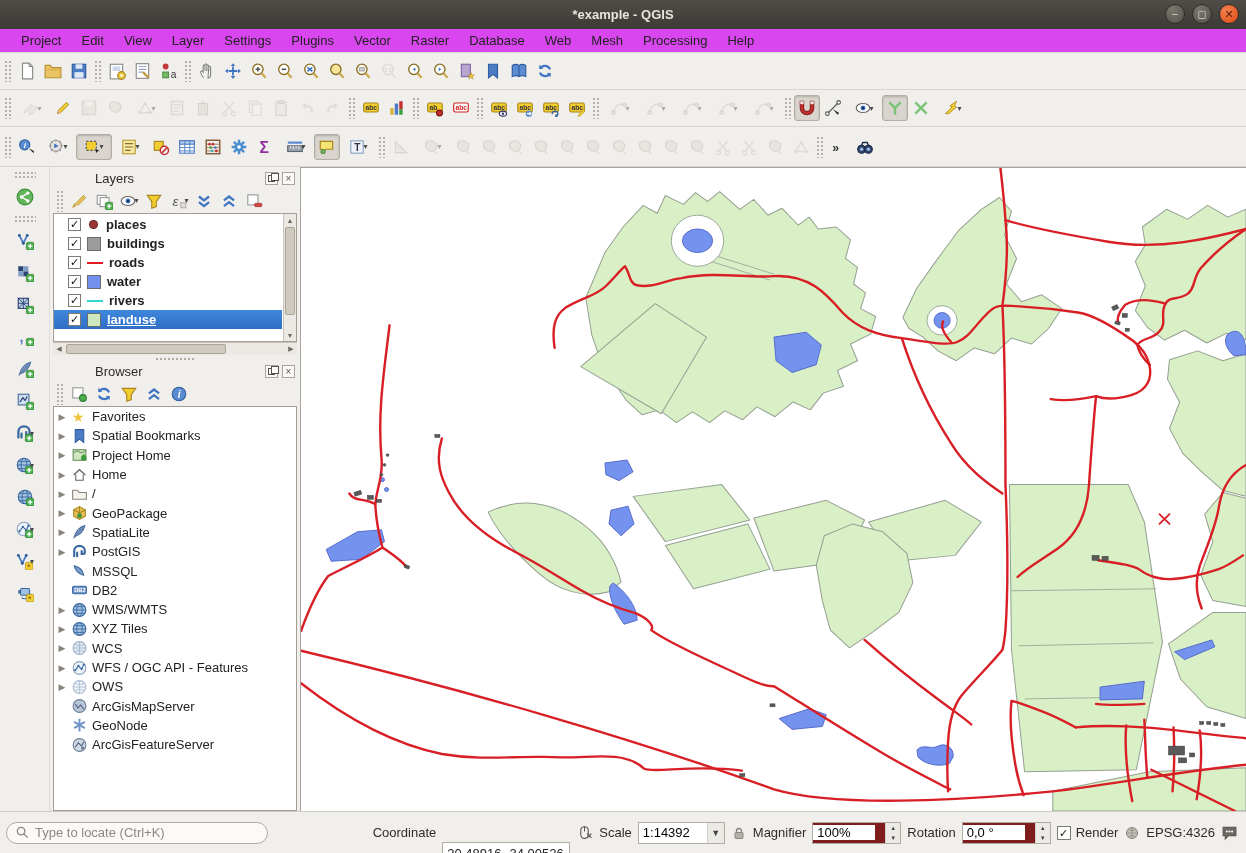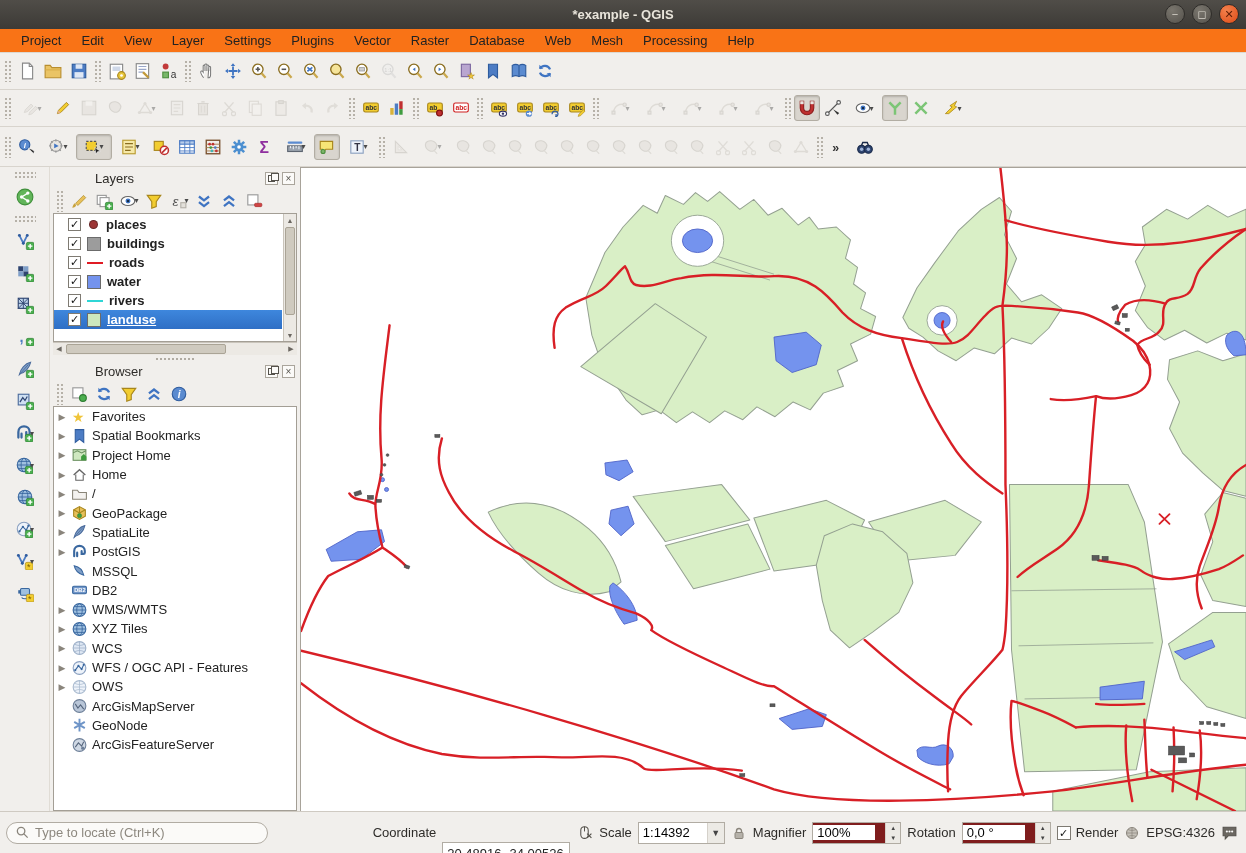--- a/index.html
+++ b/index.html
@@ -8,21 +8,21 @@
   #window { width:1246px; height:853px; display:flex; flex-direction:column; background:#f1efec; }
 
   
   .titlebar { height:29px; background:linear-gradient(#504d48,#3c3a36); position:relative; display:flex; align-items:center; justify-content:center; flex:0 0 auto; }
   .titlebar .title { color:#e8e4da; font-weight:bold; font-size:13px; }
   .winbtns { position:absolute; right:7px; top:4px; display:flex; gap:7px; }
   .winbtn { width:20px; height:20px; border-radius:50%; background:radial-gradient(circle at 35% 30%,#7a766e,#55524c); border:1px solid #2e2c29; color:#d8d4cb; font-size:11px; line-height:18px; text-align:center; cursor:default; }
   .winbtn.close { background:radial-gradient(circle at 35% 30%,#f3814d,#df4b16); color:#5d1c05; font-weight:bold; }
 
   
-  .menubar { height:24px; display:flex; align-items:center; padding-left:12px; gap:2px; background:#f97316; border-bottom:1px solid #dcd8d1; flex:0 0 auto; }
+  .menubar { height:24px; display:flex; align-items:center; padding-left:12px; gap:2px; background:#d946ef; border-bottom:1px solid #dcd8d1; flex:0 0 auto; }
   .menu-item { padding:2px 9px; border-radius:3px; }
 
   
   .toolbar { display:flex; align-items:center; padding:2px 2px; background:#f1efec; border-bottom:1px solid #d8d4cd; flex:0 0 auto; }
   #toolbar-row1 { height:37px; } #toolbar-row2 { height:37px; } #toolbar-row3 { height:40px; }
   .grip { width:8px; height:22px; margin:0 2px; background-image:radial-gradient(circle,#b6b1a8 1px,transparent 1.3px); background-size:4px 4px; flex:0 0 auto; }
   .tbtn { width:26px; height:26px; display:flex; align-items:center; justify-content:center; border-radius:3px; border:1px solid transparent; flex:0 0 auto; position:relative; }
   .tbtn .ticon { display:flex; }
   .tbtn .dd { font-size:8px; color:#4a4a4a; margin-left:-3px; }
   .tbtn.dd-wide { width:36px; }

